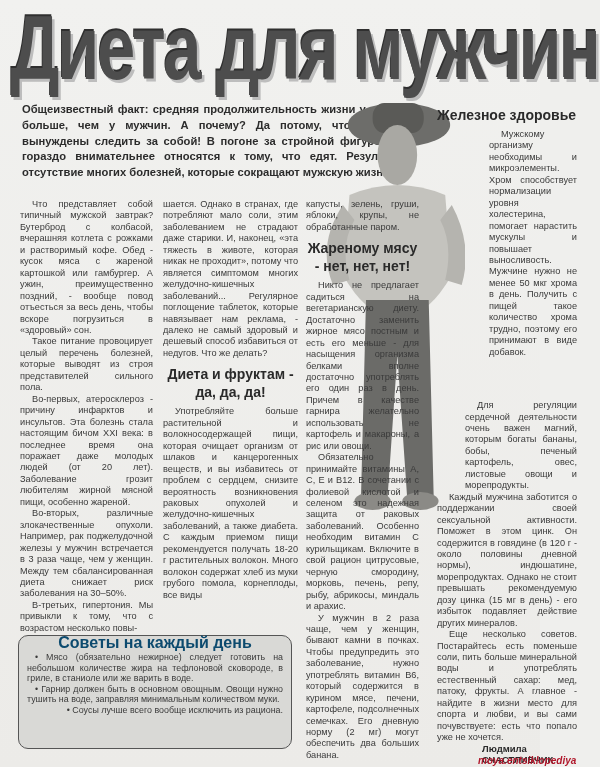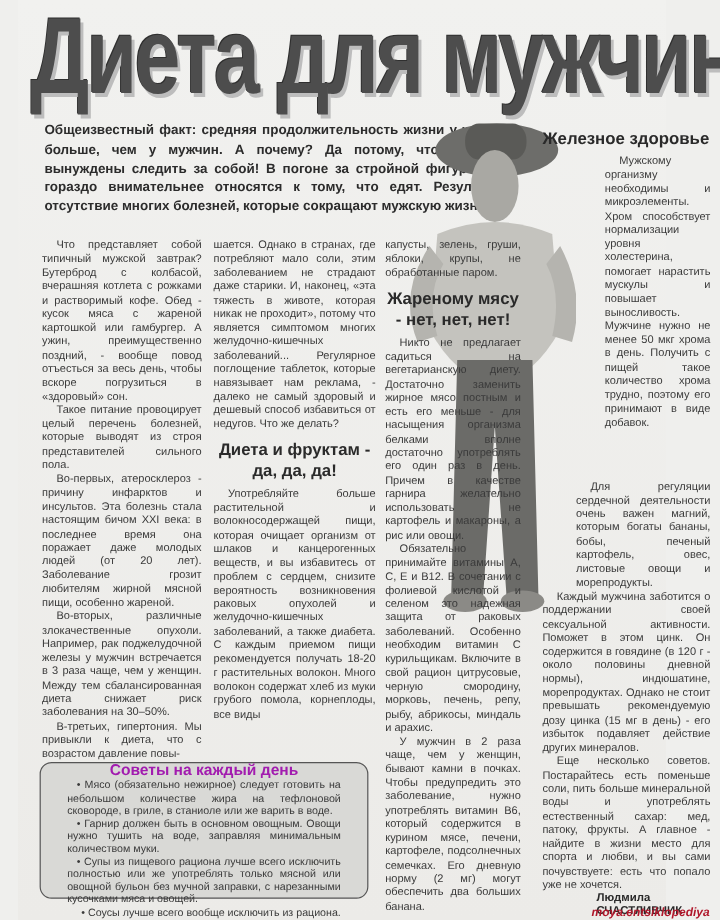--- a/index.html
+++ b/index.html
@@ -1,31 +1,31 @@
 <!DOCTYPE html>
 <html><head>
 <meta charset="utf-8">
 <style>
   html,body{margin:0;padding:0;}
   body{width:600px;height:767px;background:#efefed;position:relative;overflow:hidden;font-family:"Liberation Sans",sans-serif;color:#2a2a2a;}
-  .page{position:absolute;left:15px;top:0;width:540px;height:767px;background:linear-gradient(180deg,#f1f1ef 0%,#ecebe8 100%);}
+  .page{position:absolute;left:0;top:0;width:540px;height:767px;background:linear-gradient(180deg,#f1f1ef 0%,#ecebe8 100%);}
   .title{position:absolute;left:14px;top:2px;width:580px;height:90px;display:flex;align-items:center;justify-content:center;}
   .title span{font-family:"Liberation Sans",sans-serif;font-weight:bold;font-size:86px;line-height:86px;color:#4d4d4d;letter-spacing:-3px;transform:scaleX(0.80) scaleY(1.05);display:inline-block;white-space:nowrap;text-shadow:3px 3px 0 #bdbdbd,-1px -1px 0 #2f2f2f;}
   .lead{position:absolute;left:22px;top:102px;width:392px;font-weight:bold;font-size:11.2px;line-height:15.8px;color:#2c2c2c;text-align:justify;}
   .col{position:absolute;font-size:9.2px;line-height:11.45px;color:#3a3a3a;text-align:justify;}
   .col p{margin:0;text-indent:12px;}
   .col p.noi{text-indent:0;}
   .c1{left:20px;top:199px;width:133px;}
   .c2{left:163px;top:199px;width:135px;}
   .c3{left:306px;top:199px;width:113px;}
   .c4{left:437px;top:136px;width:140px;}
   .h{font-weight:bold;text-align:center;font-size:14px;line-height:18px;color:#2a2a2a;margin:6px 0 5px 0;text-indent:0;}
   .box{position:absolute;left:18px;top:635px;width:272px;height:112px;border:1.5px solid #555;border-radius:10px;background:#d9d9d6;}
-  .box .bt{font-weight:bold;font-size:13px;color:#a21caf;text-align:center;margin-top:-2px;}
-  .box .bi{font-size:8.9px;line-height:10.6px;color:#3a3a3a;padding:0 22px;text-indent:8px;text-align:justify;}
+  .box .bt{font-weight:bold;font-size:16px;color:#0c4a6e;text-align:center;margin-top:-2px;}
+  .box .bi{font-size:8.9px;line-height:10.6px;color:#3a3a3a;padding:0 8px;text-indent:8px;text-align:justify;}
   .photo{position:absolute;left:400px;top:95px;width:70px;height:420px;}
   .author{position:absolute;left:482px;top:743px;font-weight:bold;font-size:9.5px;color:#2a2a2a;}
   .wm{position:absolute;left:478px;top:755px;font-size:10px;font-weight:bold;font-style:italic;color:#b0172b;}
 </style>
 </head>
 <body>
 
 <div class="page">
 
   <div class="title">
@@ -44,21 +44,21 @@
     <path d="M80 205 L156 205 L162 400 L130 404 L118 260 L106 404 L74 400 Z" fill="#6b6b68"></path>
     <ellipse cx="88" cy="406" rx="22" ry="9" fill="#8b8a86"></ellipse>
     <ellipse cx="146" cy="406" rx="22" ry="9" fill="#8b8a86"></ellipse>
   </svg>
 
   <div class="col c1">
     <p>Что представляет собой типичный мужской завтрак? Бутерброд с колбасой, вчерашняя котлета с рожками и растворимый кофе. Обед - кусок мяса с жареной картошкой или гамбургер. А ужин, преимущественно поздний, - вообще повод отъесться за весь день, чтобы вскоре погрузиться в «здоровый» сон.</p>
     <p>Такое питание провоцирует целый перечень болезней, которые выводят из строя представителей сильного пола.</p>
     <p>Во-первых, атеросклероз - причину инфарктов и инсультов. Эта болезнь стала настоящим бичом XXI века: в последнее время она поражает даже молодых людей (от 20 лет). Заболевание грозит любителям жирной мясной пищи, особенно жареной.</p>
     <p>Во-вторых, различные злокачественные опухоли. Например, рак поджелудочной железы у мужчин встречается в 3 раза чаще, чем у женщин. Между тем сбалансированная диета снижает риск заболевания на 30–50%.</p>
-    <p>В-третьих, гипертония. Мы привыкли к диета, что с возрастом давление повы-</p>
+    <p>В-третьих, гипертония. Мы привыкли к тому, что с возрастом несколько повы-</p>
   </div>
 
   <div class="col c2">
     <p class="noi">шается. Однако в странах, где потребляют мало соли, этим заболеванием не страдают даже старики. И, наконец, «эта тяжесть в животе, которая никак не проходит», потому что является симптомом многих желудочно-кишечных заболеваний... Регулярное поглощение таблеток, которые навязывает нам реклама, - далеко не самый здоровый и дешевый способ избавиться от недугов. Что же делать?</p>
     <div class="h">Диета и фруктам - да, да, да!</div>
     <p>Употребляйте больше растительной и волокносодержащей пищи, которая очищает организм от шлаков и канцерогенных веществ, и вы избавитесь от проблем с сердцем, снизите вероятность возникновения раковых опухолей и желудочно-кишечных заболеваний, а также диабета. С каждым приемом пищи рекомендуется получать 18-20 г растительных волокон. Много волокон содержат хлеб из муки грубого помола, корнеплоды, все виды</p>
   </div>
 
   <div class="col c3">
     <p class="noi">капусты, зелень, груши, яблоки, крупы, не обработанные паром.</p>
@@ -73,19 +73,18 @@
     <p style="padding-left:52px;">Мужскому организму необходимы и микроэлементы. Хром способствует нормализации уровня холестерина, помогает нарастить мускулы и повышает выносливость. Мужчине нужно не менее 50 мкг хрома в день. Получить с пищей такое количество хрома трудно, поэтому его принимают в виде добавок.</p>
     <p style="padding-left:28px;margin-top:42px;">Для регуляции сердечной деятельности очень важен магний, которым богаты бананы, бобы, печеный картофель, овес, листовые овощи и морепродукты.</p>
     <p>Каждый мужчина заботится о поддержании своей сексуальной активности. Поможет в этом цинк. Он содержится в говядине (в 120 г - около половины дневной нормы), индюшатине, морепродуктах. Однако не стоит превышать рекомендуемую дозу цинка (15 мг в день) - его избыток подавляет действие других минералов.</p>
     <p>Еще несколько советов. Постарайтесь есть поменьше соли, пить больше минеральной воды и употреблять естественный сахар: мед, патоку, фрукты. А главное - найдите в жизни место для спорта и любви, и вы сами почувствуете: есть что попало уже не хочется.</p>
   </div>
 
   <div class="box">
     <div class="bt">Советы на каждый день</div>
     <div class="bi">• <span>Мясо (обязательно нежирное) следует готовить на небольшом количестве жира на тефлоновой сковороде, в гриле, в станиоле или же варить в воде.</span></div>
     <div class="bi">• <span>Гарнир должен быть в основном овощным. Овощи нужно тушить на воде, заправляя минимальным количеством муки.</span></div>
-    <div class="bi">• <span>Супы из пищевого рациона лучше всего исключить полностью или же употреблять только мясной или овощной бульон без мучной заправки, с нарезанными кусочками мяса и овощей.</span></div>
     <div class="bi" style="text-align:right;">• <span>Соусы лучше всего вообще исключить из рациона.</span></div>
   </div>
 
   <div class="author">Людмила СЧАСТЛИВЧИК</div>
   <div class="wm">moya.entsiklopediya</div>
 </div>
 
 </body></html>

